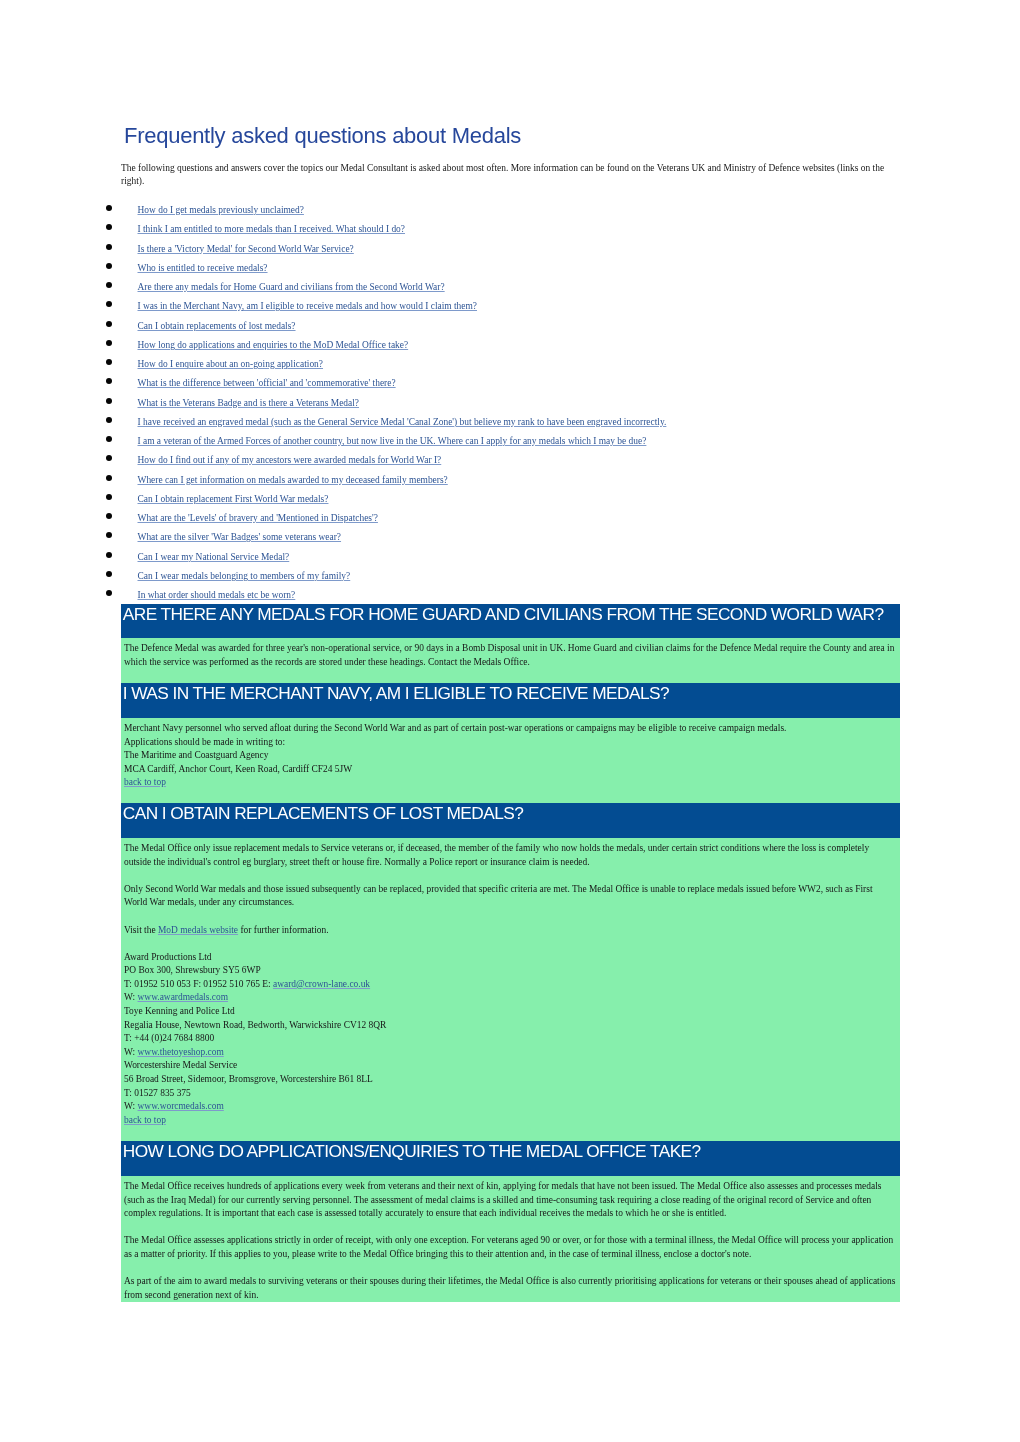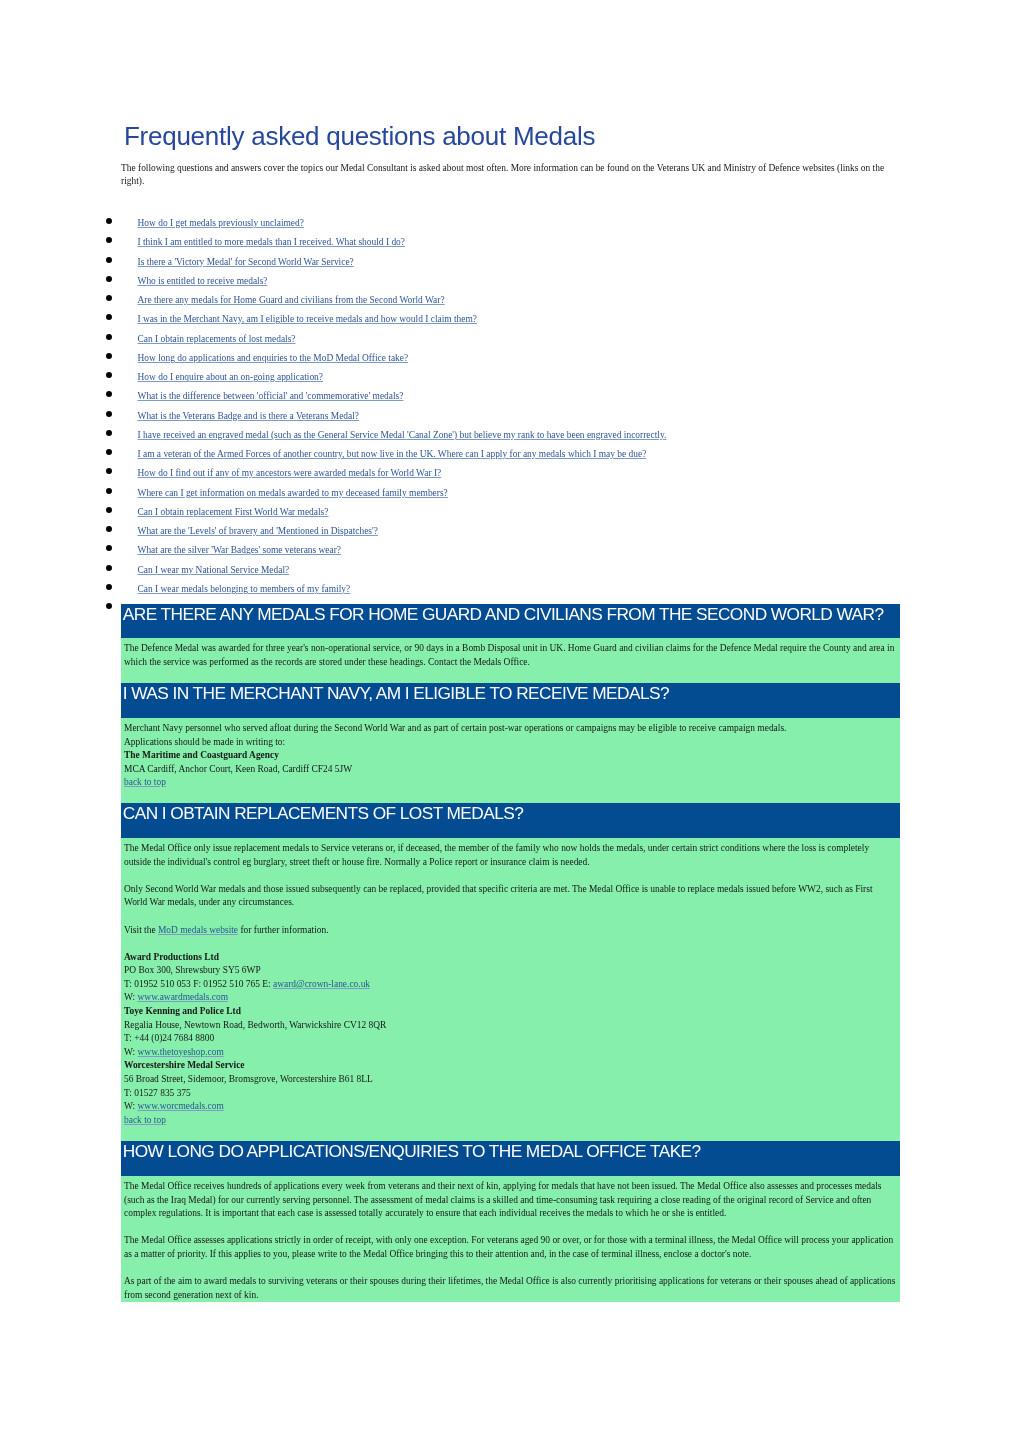--- a/index.html
+++ b/index.html
@@ -13,34 +13,34 @@
     color:#171717;
   }
   .page { position:relative; width:1020px; height:1442px; overflow:hidden; background:#ffffff; }
   h1.title, .intro, ul.toc li, .bar, .body { will-change:transform; }
   .doc  { position:absolute; left:121px; top:0; width:779px; }
 
   h1.title {
     position:absolute; left:2.6px; top:122.9px;
     margin:0; padding:0;
     font-family:"Liberation Sans", sans-serif;
-    font-size:26px; font-weight:400;
+    font-size:22px; font-weight:400;
     letter-spacing:-0.26px;
     color:#26479b;
     line-height:26px;
     white-space:nowrap;
   }
   .intro {
     position:absolute; left:0; top:161.9px;
     width:774px;
     margin:0;
     font-size:9.44px; line-height:13.4px;
   }
   ul.toc {
-    position:absolute; left:0; top:212px;
+    position:absolute; left:0; top:199px;
     margin:0; padding:0; list-style:none; width:779px;
   }
   ul.toc li { position:relative; height:19.25px; padding-left:16.5px; }
   ul.toc li .bullet {
     position:absolute; left:-14.8px; top:5.9px;
     width:6.1px; height:6.1px; border-radius:50%;
     background:#050505;
   }
   ul.toc li a {
     font-size:9.44px; color:#2d5494;
@@ -70,41 +70,41 @@
   }
   .body p { margin:0; padding:0; }
   .body .gap { height:13.6px; }
   .body a {
     color:#2d5494;
     text-decoration:underline;
     text-decoration-thickness:0.6px;
     text-underline-offset:1.1px;
     text-decoration-color:#7e9acb;
   }
-  .body .b { font-weight:bold; }
+  .body .b { font-weight:normal; }
 
 </style>
 </head>
 <body>
 
 <div class="page">
  <div class="doc">
   <h1 class="title">Frequently asked questions about Medals</h1>
   <p class="intro">The following questions and answers cover the topics our Medal Consultant is asked about most often. More information can be found on the Veterans UK and Ministry of Defence websites (links on the right).</p>
   <ul class="toc">
    <li><span class="bullet"></span><a href="#">How do I get medals previously unclaimed?</a></li>
    <li><span class="bullet"></span><a href="#">I think I am entitled to more medals than I received. What should I do?</a></li>
    <li><span class="bullet"></span><a href="#">Is there a 'Victory Medal' for Second World War Service?</a></li>
    <li><span class="bullet"></span><a href="#">Who is entitled to receive medals?</a></li>
    <li><span class="bullet"></span><a href="#">Are there any medals for Home Guard and civilians from the Second World War?</a></li>
    <li><span class="bullet"></span><a href="#">I was in the Merchant Navy, am I eligible to receive medals and how would I claim them?</a></li>
    <li><span class="bullet"></span><a href="#">Can I obtain replacements of lost medals?</a></li>
    <li><span class="bullet"></span><a href="#">How long do applications and enquiries to the MoD Medal Office take?</a></li>
    <li><span class="bullet"></span><a href="#">How do I enquire about an on-going application?</a></li>
-   <li><span class="bullet"></span><a href="#">What is the difference between 'official' and 'commemorative' medals?</a></li>
+   <li><span class="bullet"></span><a href="#">What is the difference between 'official' and 'commemorative' there?</a></li>
    <li><span class="bullet"></span><a href="#">What is the Veterans Badge and is there a Veterans Medal?</a></li>
    <li><span class="bullet"></span><a href="#">I have received an engraved medal (such as the General Service Medal 'Canal Zone') but believe my rank to have been engraved incorrectly.</a></li>
    <li><span class="bullet"></span><a href="#">I am a veteran of the Armed Forces of another country, but now live in the UK. Where can I apply for any medals which I may be due?</a></li>
    <li><span class="bullet"></span><a href="#">How do I find out if any of my ancestors were awarded medals for World War I?</a></li>
    <li><span class="bullet"></span><a href="#">Where can I get information on medals awarded to my deceased family members?</a></li>
    <li><span class="bullet"></span><a href="#">Can I obtain replacement First World War medals?</a></li>
    <li><span class="bullet"></span><a href="#">What are the 'Levels' of bravery and 'Mentioned in Dispatches'?</a></li>
    <li><span class="bullet"></span><a href="#">What are the silver 'War Badges' some veterans wear?</a></li>
    <li><span class="bullet"></span><a href="#">Can I wear my National Service Medal?</a></li>
    <li><span class="bullet"></span><a href="#">Can I wear medals belonging to members of my family?</a></li>

